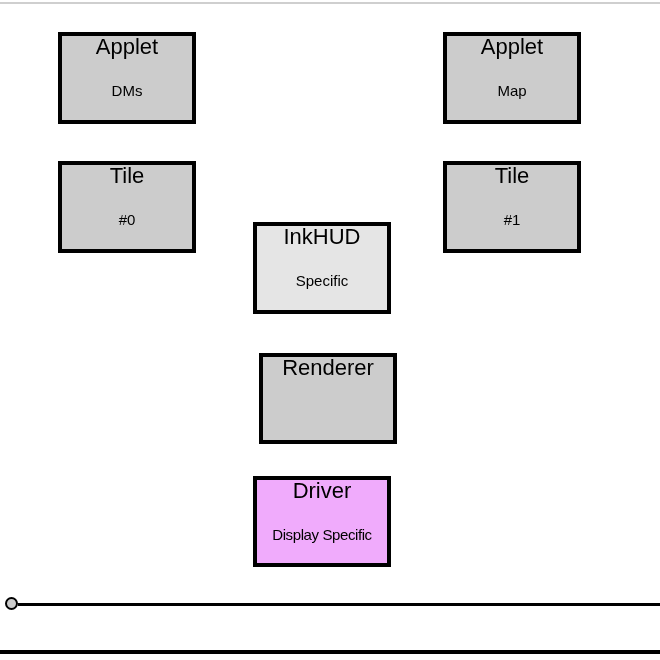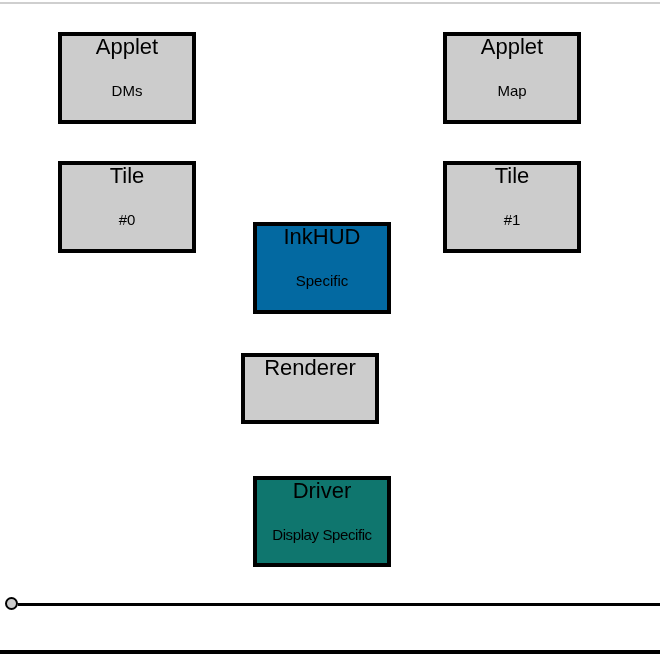--- a/index.html
+++ b/index.html
@@ -115,28 +115,28 @@
         <span class="node-subtitle">Map</span>
       </div>
       <div class="node-box" style="left: 58px; top: 161px; width: 138px; height: 92px; background: rgb(204, 204, 204); border-color: rgb(0, 0, 0);">
         <span class="node-title">Tile</span>
         <span class="node-subtitle">#0</span>
       </div>
       <div class="node-box" style="left: 443px; top: 161px; width: 138px; height: 92px; background: rgb(204, 204, 204); border-color: rgb(0, 0, 0);">
         <span class="node-title">Tile</span>
         <span class="node-subtitle">#1</span>
       </div>
-      <div class="node-box" style="left: 253px; top: 222px; width: 138px; height: 92px; background: #0369a1; border-color: rgb(0, 0, 0);">
+      <div class="node-box" style="left: 253px; top: 222px; width: 138px; height: 92px; background: #e5e5e5; border-color: rgb(0, 0, 0);">
         <span class="node-title">InkHUD</span>
         <span class="node-subtitle">Specific</span>
       </div>
-      <div class="node-box" style="left: 241px; top: 353px; width: 138px; height: 71px; background: rgb(204, 204, 204); border-color: rgb(0, 0, 0);">
+      <div class="node-box" style="left: 259px; top: 353px; width: 138px; height: 91px; background: rgb(204, 204, 204); border-color: rgb(0, 0, 0);">
         <span class="node-title">Renderer</span>
       </div>
-      <div class="node-box" style="left: 253px; top: 476px; width: 138px; height: 91px; background: #0f766e; border-color: rgb(0, 0, 0);">
+      <div class="node-box" style="left: 253px; top: 476px; width: 138px; height: 91px; background: #f0abfc; border-color: rgb(0, 0, 0);">
         <span class="node-title">Driver</span>
         <span class="node-subtitle tight">Display Specific</span>
       </div>
     </div>
 
   <div class="lifeline-endpoint"></div>
   <div class="lifeline"></div>
 
   <div class="frame-bottom-rule"></div>
 

